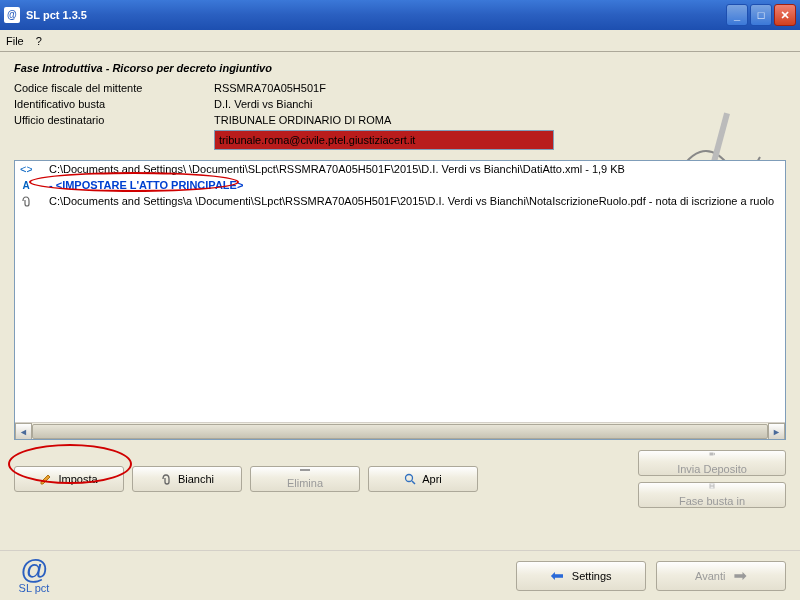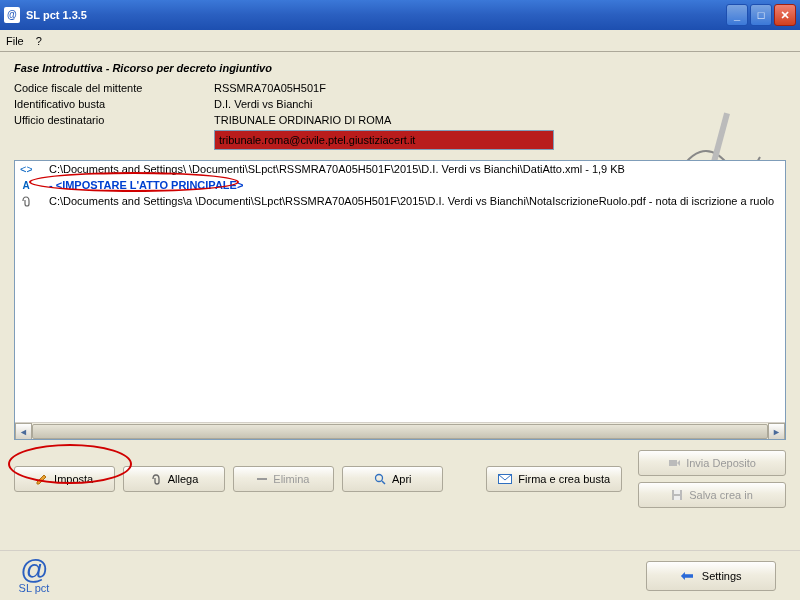--- a/index.html
+++ b/index.html
@@ -47,21 +47,21 @@
   .hscroll { position: absolute; bottom: 0; left: 0; right: 0; height: 17px; background: #ece9d8; display: flex; border-top: 1px solid #d4d0c8; }
   .scroll-btn { width: 17px; height: 17px; background: linear-gradient(to bottom, #fefefe, #d8d4c8); border: 1px solid #aca899; display: flex; align-items: center; justify-content: center; font-size: 9px; color: #4a6a9a; cursor: pointer; }
   .scroll-track { flex: 1; background: #f0ede0; position: relative; }
   .scroll-thumb { position: absolute; left: 0; width: 100%; height: 15px; top: 1px; background: linear-gradient(to bottom, #e8e5d8, #c8c4b4); border: 1px solid #aca899; border-radius: 2px; }
 
   
   .btn-row { display: flex; gap: 8px; margin-top: 10px; align-items: center; }
   .btn { height: 26px; background: linear-gradient(to bottom, #fefefe 0%, #f0ede0 45%, #e4e0d0 100%); border: 1px solid #aca899; border-radius: 3px; display: flex; align-items: center; justify-content: center; gap: 6px; cursor: pointer; padding: 0 10px; color: #000; }
   .btn.w110 { width: 110px; text-align: center; }
   .btn.w140 { width: 148px; }
-  .btn:disabled, .btn.disabled { color: #9a9a9a; cursor: default; }
+  .btn:disabled, .btn.disabled { color: #9a9a9a; cursor: default; flex-direction: column; }
   .spacer { flex: 1; }
 
   .bottom-bar { position: absolute; bottom: 0; left: 0; right: 0; height: 50px; background: #ece9d8; border-top: 1px solid #d4d0c8; display: flex; align-items: center; padding: 0 14px; }
   .logo { width: 40px; height: 40px; display: flex; flex-direction: column; align-items: center; justify-content: center; }
   .logo-at { font-size: 28px; color: #2a5fc0; font-style: italic; line-height: 24px; }
   .logo-text { font-size: 11px; color: #2a5fc0; font-weight: normal; }
 
   .nav-btn { width: 130px; height: 30px; background: linear-gradient(to bottom, #fefefe 0%, #f0ede0 45%, #e4e0d0 100%); border: 1px solid #aca899; border-radius: 3px; display: flex; align-items: center; justify-content: center; gap: 8px; cursor: pointer; color: #000; }
   .nav-btn.disabled { color: #9a9a9a; cursor: default; }
 
@@ -162,68 +162,65 @@
     <div class="btn w110">
       <svg class="ico-pencil" viewBox="0 0 12 12">
           <path d="M1 11 L3 11 L10 4 L8 2 L1 9 Z" fill="#e8a030" stroke="#b07010"></path>
         </svg>
       <span>Imposta</span>
     </div>
     <div class="btn w110">
       <svg class="ico-clip" viewBox="0 0 12 12">
           <path d="M3 6 Q3 2 6 2 Q9 2 9 6 L9 9 Q9 11 7 11 Q5 11 5 9 L5 5" stroke="#666" stroke-width="1.3" fill="none"></path>
         </svg>
-      <span>Allega</span>
+      <span>Bianchi</span>
     </div>
     <div class="btn w110 disabled">
       <span class="ico-minus"></span>
       <span>Elimina</span>
     </div>
     <div class="btn w110">
       <svg class="ico-search" viewBox="0 0 12 12">
           <circle cx="5" cy="5" r="3.5" stroke="#3070c0" stroke-width="1.3" fill="none"></circle>
           <line x1="8" y1="8" x2="11" y2="11" stroke="#3070c0" stroke-width="1.5"></line>
         </svg>
       <span>Apri</span>
     </div>
     <div style="width:30px;"></div>
-    <div class="btn w140">
-      <svg class="ico-mail" viewBox="0 0 14 10">
-          <rect x="0.5" y="0.5" width="13" height="9" stroke="#3070c0" fill="#fff"></rect>
-          <path d="M0.5 0.5 L7 6 L13.5 0.5" stroke="#3070c0" fill="none"></path>
-        </svg>
-      <span>Firma e crea busta</span>
-    </div>
     <div class="spacer"></div>
     <div style="display:flex; flex-direction:column; gap:6px;">
       <div class="btn w140 disabled">
         <svg class="ico-send" viewBox="0 0 12 12">
             <rect x="1" y="3" width="8" height="6" fill="#bbb"></rect>
             <path d="M9 6 L12 3 L12 9 Z" fill="#bbb"></path>
           </svg>
         <span>Invia Deposito</span>
       </div>
       <div class="btn w140 disabled">
         <svg class="ico-save" viewBox="0 0 12 12">
             <rect x="1" y="1" width="10" height="10" fill="#bbb"></rect>
             <rect x="3" y="1" width="6" height="4" fill="#eee"></rect>
             <rect x="3" y="7" width="6" height="4" fill="#eee"></rect>
           </svg>
-        <span>Salva crea in</span>
+        <span>Fase busta in</span>
       </div>
     </div>
 
     <div class="annot-ellipse" style="left:-6px; top:-6px; width:124px; height:40px;"></div>
   </div>
 </div>
 
 <div class="bottom-bar">
   <div class="logo">
     <div class="logo-at">@</div>
     <div class="logo-text">SL pct</div>
   </div>
   <div class="spacer"></div>
   <div class="nav-btn">
     <span class="arrow-left">⬅</span>
     <span>Settings</span>
   </div>
   <div style="width:10px;"></div>
+  <div class="nav-btn disabled">
+    <span>Avanti</span>
+    <span class="arrow-right">➡</span>
+  </div>
 </div>
 
 </body></html>

